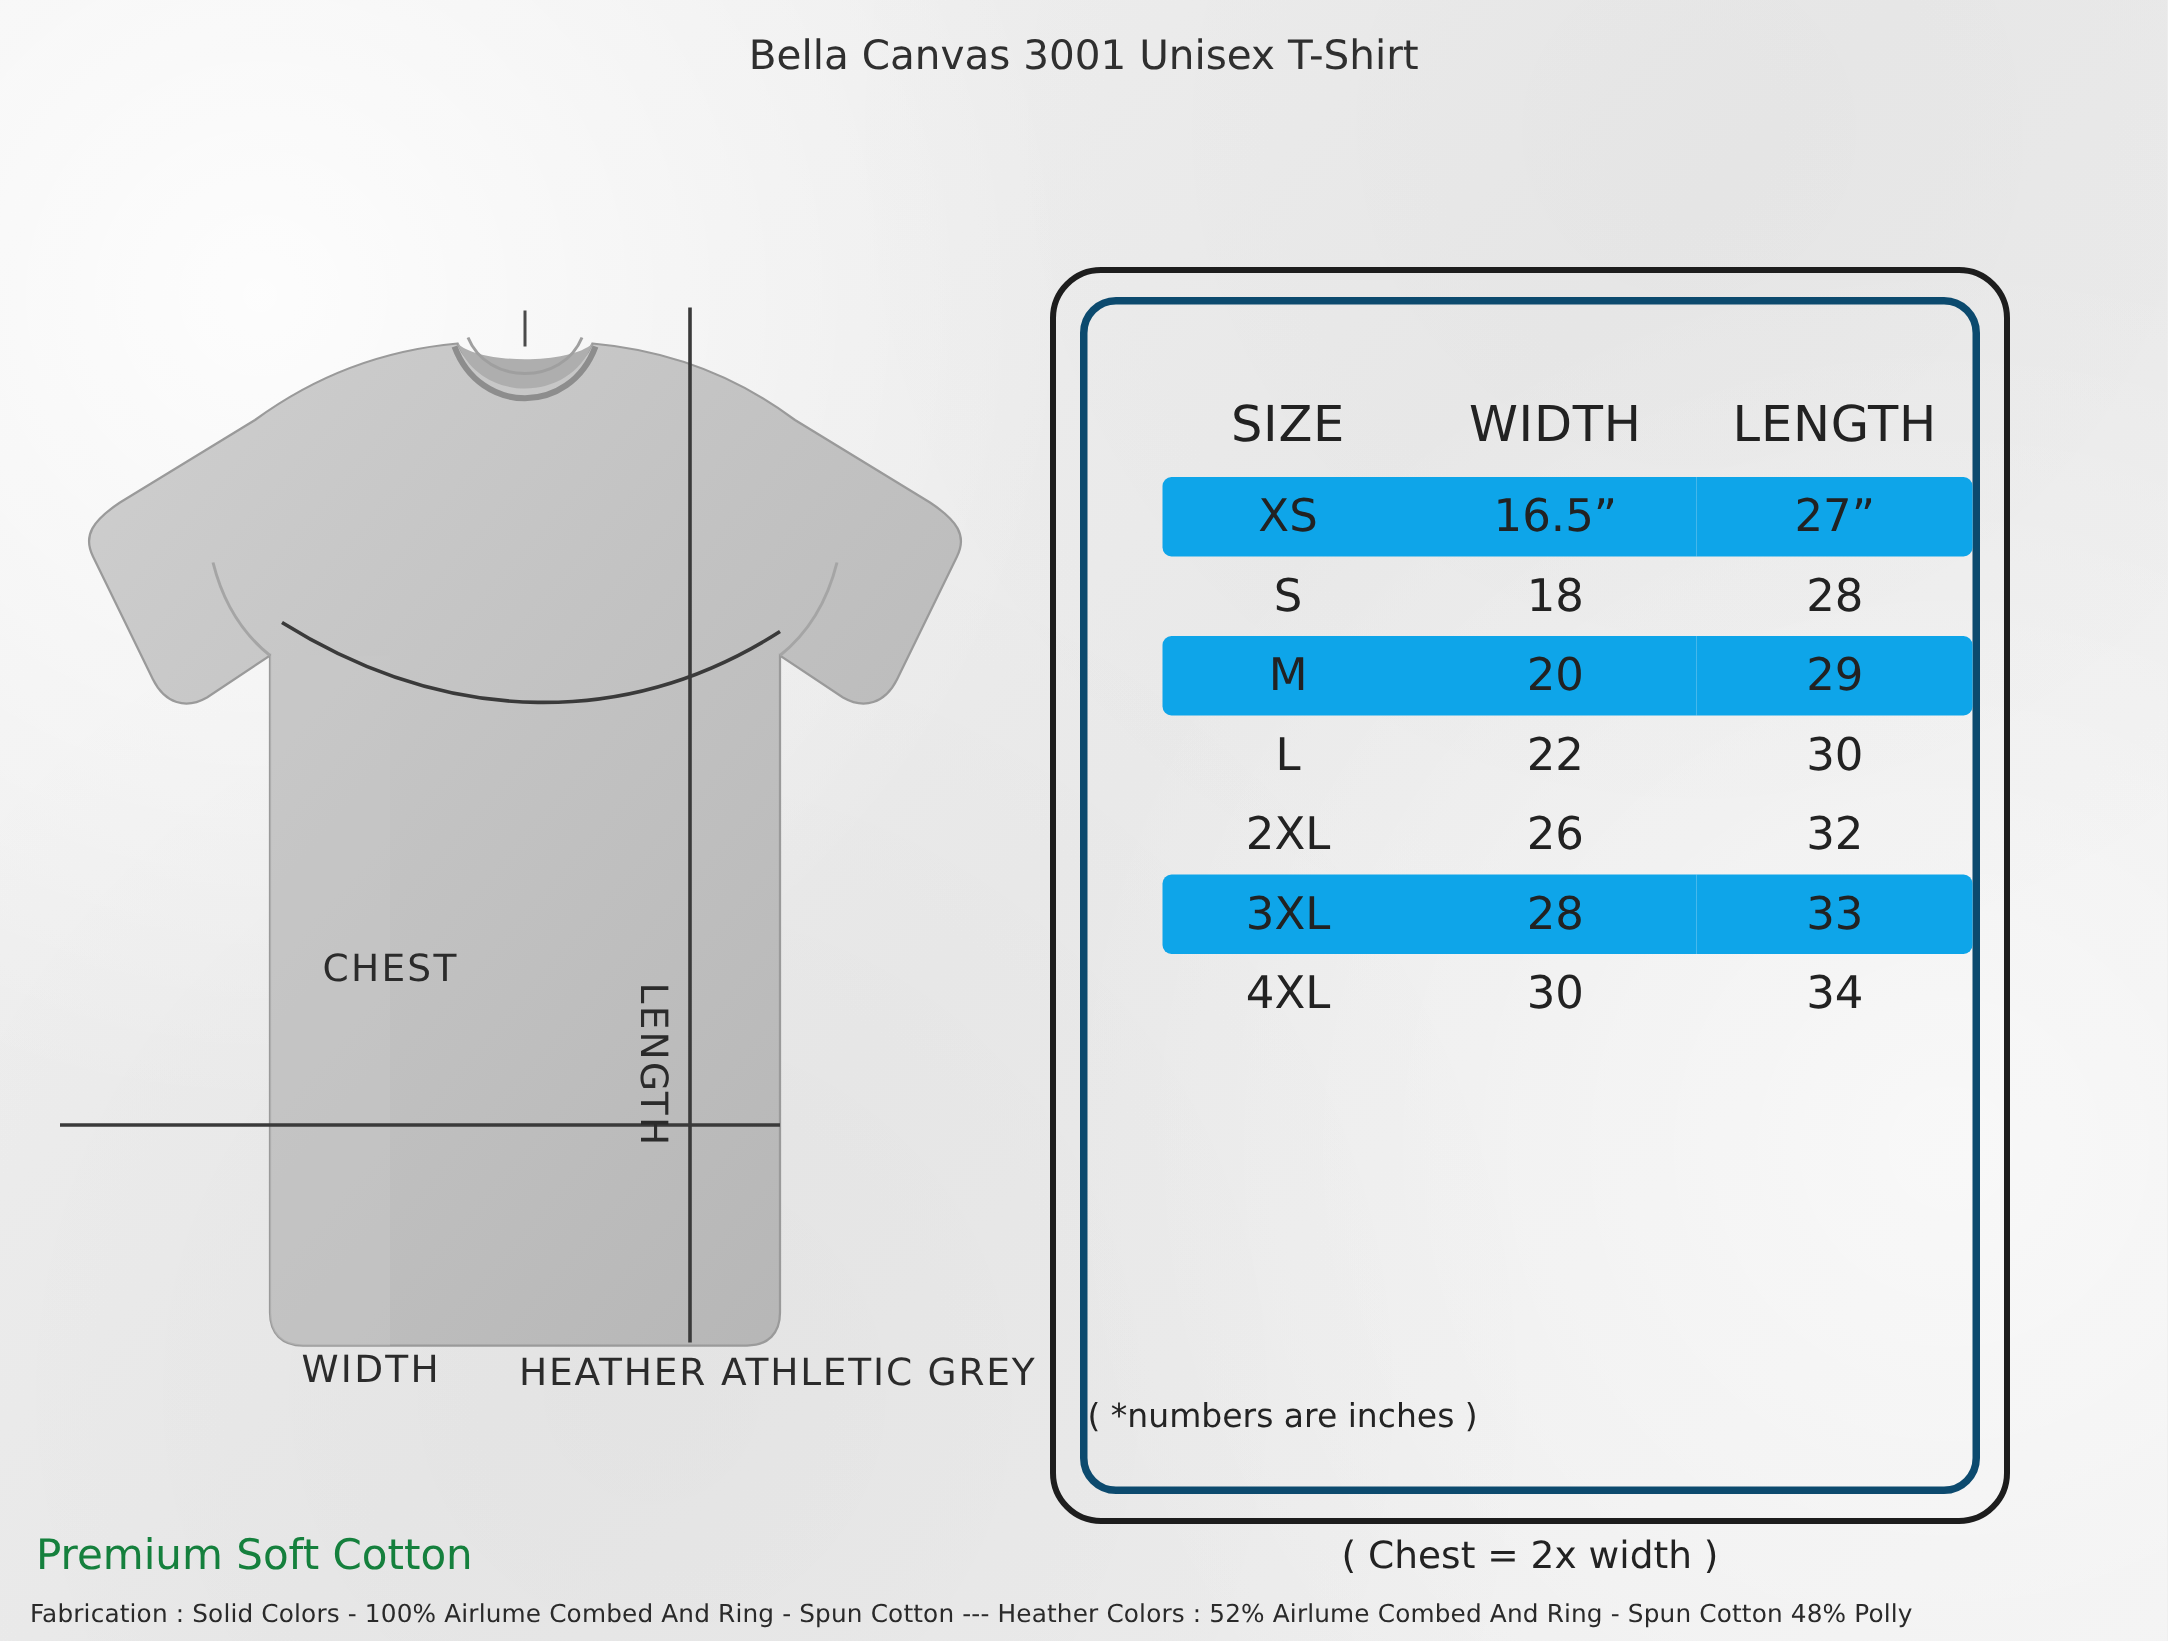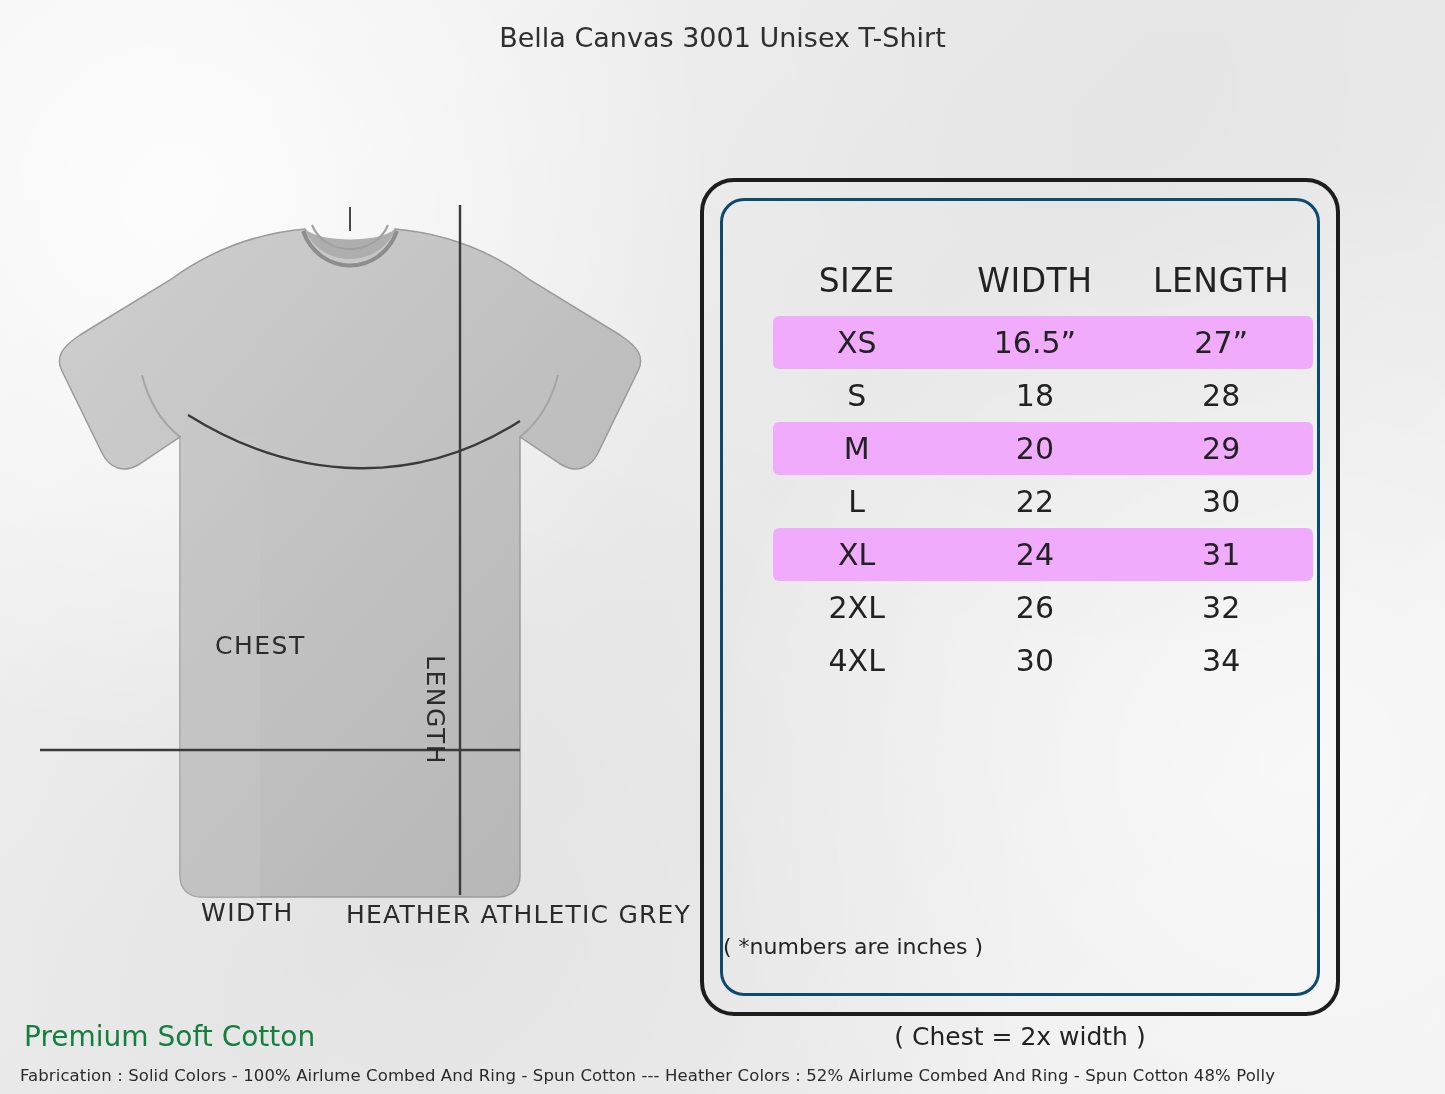--- a/index.html
+++ b/index.html
@@ -83,21 +83,21 @@
     border: 4px solid #1d1d1d;
     border-radius: 34px;
     box-sizing: border-box;
   }
   .table-card-inner {
     position: absolute;
     left: 16px;
     top: 16px;
     right: 16px;
     bottom: 16px;
-    border: 3px solid #0c4a6e;
+    border: 5px solid #0c4a6e;
     border-radius: 24px;
     box-sizing: border-box;
   }
   .table-wrap {
     position: absolute;
     left: 50px;
     top: 56px;
     width: 540px;
   }
   table.size-table {
@@ -113,21 +113,21 @@
     letter-spacing: 0.5px;
   }
   table.size-table td {
     font-size: 30px;
     text-align: center;
     height: 51px;
     color: #222;
     font-weight: 400;
   }
   table.size-table tr.shaded td {
-    background: #f0abfc;
+    background: #0ea5e9;
   }
   table.size-table tr.shaded td:first-child {
     border-top-left-radius: 6px;
     border-bottom-left-radius: 6px;
   }
   table.size-table tr.shaded td:last-child {
     border-top-right-radius: 6px;
     border-bottom-right-radius: 6px;
   }
   col.c-size { width: 31%; }
@@ -286,29 +286,29 @@
             <tr class="shaded">
               <td>M</td>
               <td>20</td>
               <td>29</td>
             </tr>
             <tr>
               <td>L</td>
               <td>22</td>
               <td>30</td>
             </tr>
-            <tr class="shaded">
-              <td>XL</td>
-              <td>24</td>
-              <td>31</td>
-            </tr>
             <tr>
               <td>2XL</td>
               <td>26</td>
               <td>32</td>
+            </tr>
+            <tr class="shaded">
+              <td>3XL</td>
+              <td>28</td>
+              <td>33</td>
             </tr>
             <tr>
               <td>4XL</td>
               <td>30</td>
               <td>34</td>
             </tr>
           </tbody>
       </table>
     </div>
     <div class="table-note">( *numbers are inches )</div>

